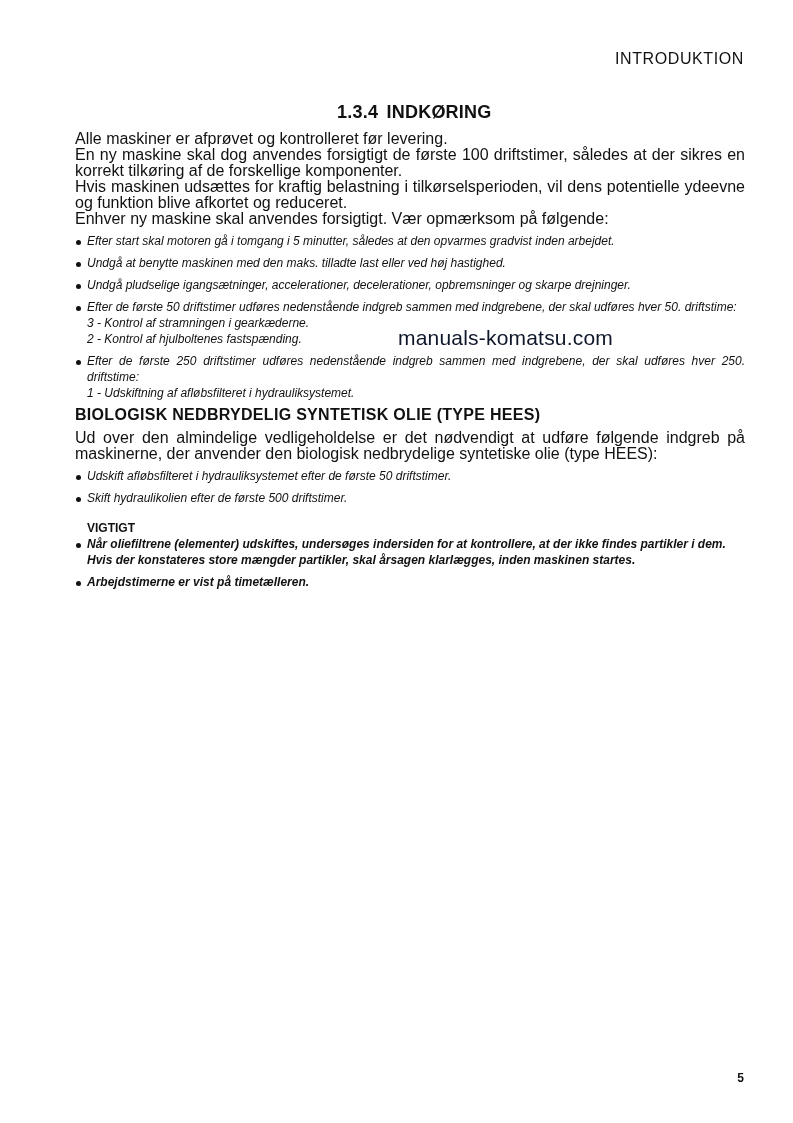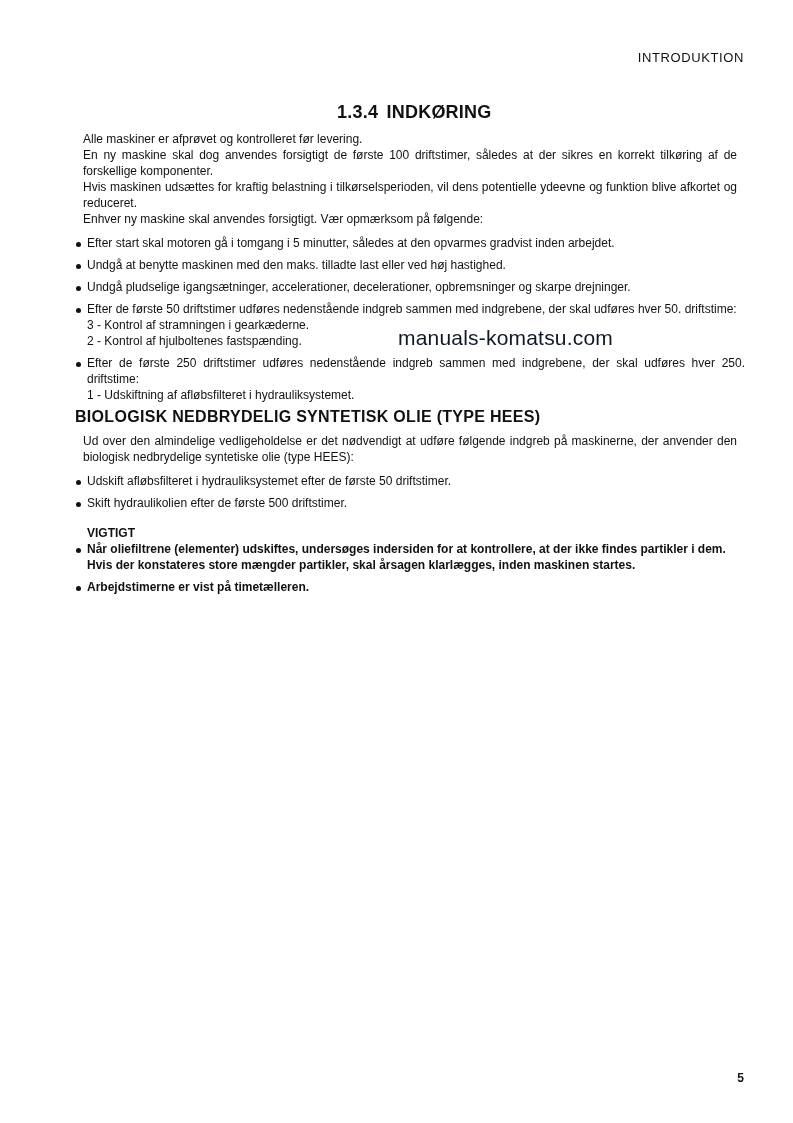--- a/index.html
+++ b/index.html
@@ -2,36 +2,36 @@
 <html><head>
   <meta charset="utf-8">
   <style>
     html, body { margin: 0; padding: 0; background: #ffffff; }
     body {
       width: 793px; height: 1123px; position: relative; overflow: hidden;
       font-family: "Liberation Sans", sans-serif; color: #111111;
     }
     .running-header {
       position: absolute; top: 50px; right: 49px;
-      font-size: 13px; letter-spacing: 0.6px; color: #111;
+      font-size: 16px; letter-spacing: 0.6px; color: #111;
     }
     .content {
       position: absolute; left: 75px; top: 101px; width: 670px;
     }
     .section-title {
       font-size: 18px; font-weight: bold; margin: 0 0 8px 0; line-height: 22px;
       letter-spacing: 0.2px;
       text-align: center;
     }
     .section-title .num { display: inline-block; width: 58px; }
     .para {
-      font-size: 12px; line-height: 16px; margin: 8px; text-align: justify;
+      font-size: 16px; line-height: 16px; margin: 0; text-align: justify;
     }
     .para-line { display: block; }
-    .bullets { list-style: none; margin: 6px 0 0 0; padding: 0; }
+    .bullets { list-style: none; margin: 6px 0 0 0; padding: 0; font-style: italic; }
     .bullets li {
       position: relative; padding-left: 12px; font-size: 12px; line-height: 16px;
       margin-bottom: 6px; text-align: justify;
     }
     .bullets li .dot {
       position: absolute; left: 1px; top: 7px; width: 5px; height: 5px;
       border-radius: 50%; background: #111;
     }
     .sub-line { display: block; }
     .subheading {

